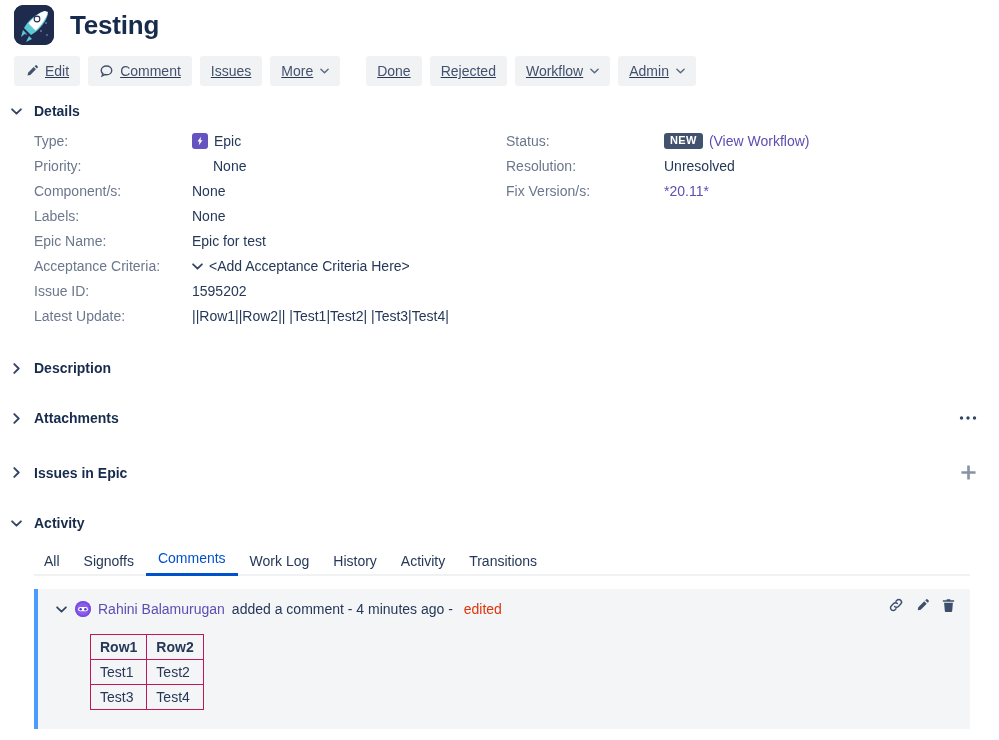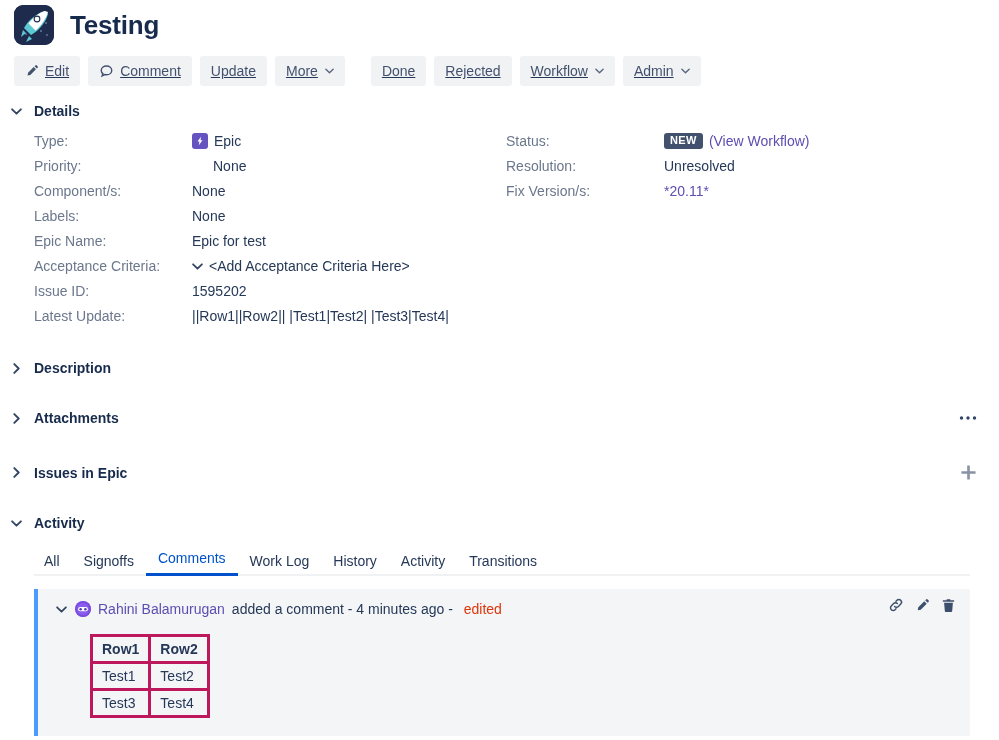--- a/index.html
+++ b/index.html
@@ -113,21 +113,21 @@
   .author { color: #5e4db2; cursor: pointer; }
   .edited { color: #de350b; }
   .c-actions {
     position: absolute; right: 14px; top: 8px;
     display: flex; align-items: center; gap: 11px; color: #42526e;
   }
   .c-actions span { display: inline-flex; cursor: pointer; }
 
   .ctable { border-collapse: collapse; margin: 17px 0 0 34px; }
   .ctable td, .ctable th {
-    border: 3px solid #be185d; padding: 4px 9px;
+    border: 1px solid #be185d; padding: 4px 9px;
     font-size: 14px; color: #253858; text-align: left; background: #f4f5f7;
   }
   .ctable th { font-weight: 700; }
 </style>
 </head>
 <body>
 
 <div class="page">
 
   <div class="header">
@@ -163,21 +163,21 @@
     <button class="btn">
       <span>
         <svg width="15" height="15" viewBox="0 0 16 16" fill="none" stroke="#42526e" stroke-width="1.5">
           <path d="M8 2.2c3.2 0 5.6 2 5.6 4.6S11.2 11.4 8 11.4c-.6 0-1.2-.1-1.7-.2l-3 1.4.9-2.3C3.1 9.5 2.4 8.3 2.4 6.8 2.4 4.2 4.8 2.2 8 2.2z"></path>
         </svg>
       </span>
       <span>Comment</span>
     </button>
 
     <button class="btn">
-      <span>Update</span>
+      <span>Issues</span>
     </button>
 
     <button class="btn">
       <span>More</span>
       <span class="caret">
         <svg width="9" height="6" viewBox="0 0 10 6" fill="none" stroke="#42526e" stroke-width="1.6" stroke-linecap="round" stroke-linejoin="round">
             <path d="M1 1l4 4 4-4"></path>
           </svg>
       </span>
     </button>

